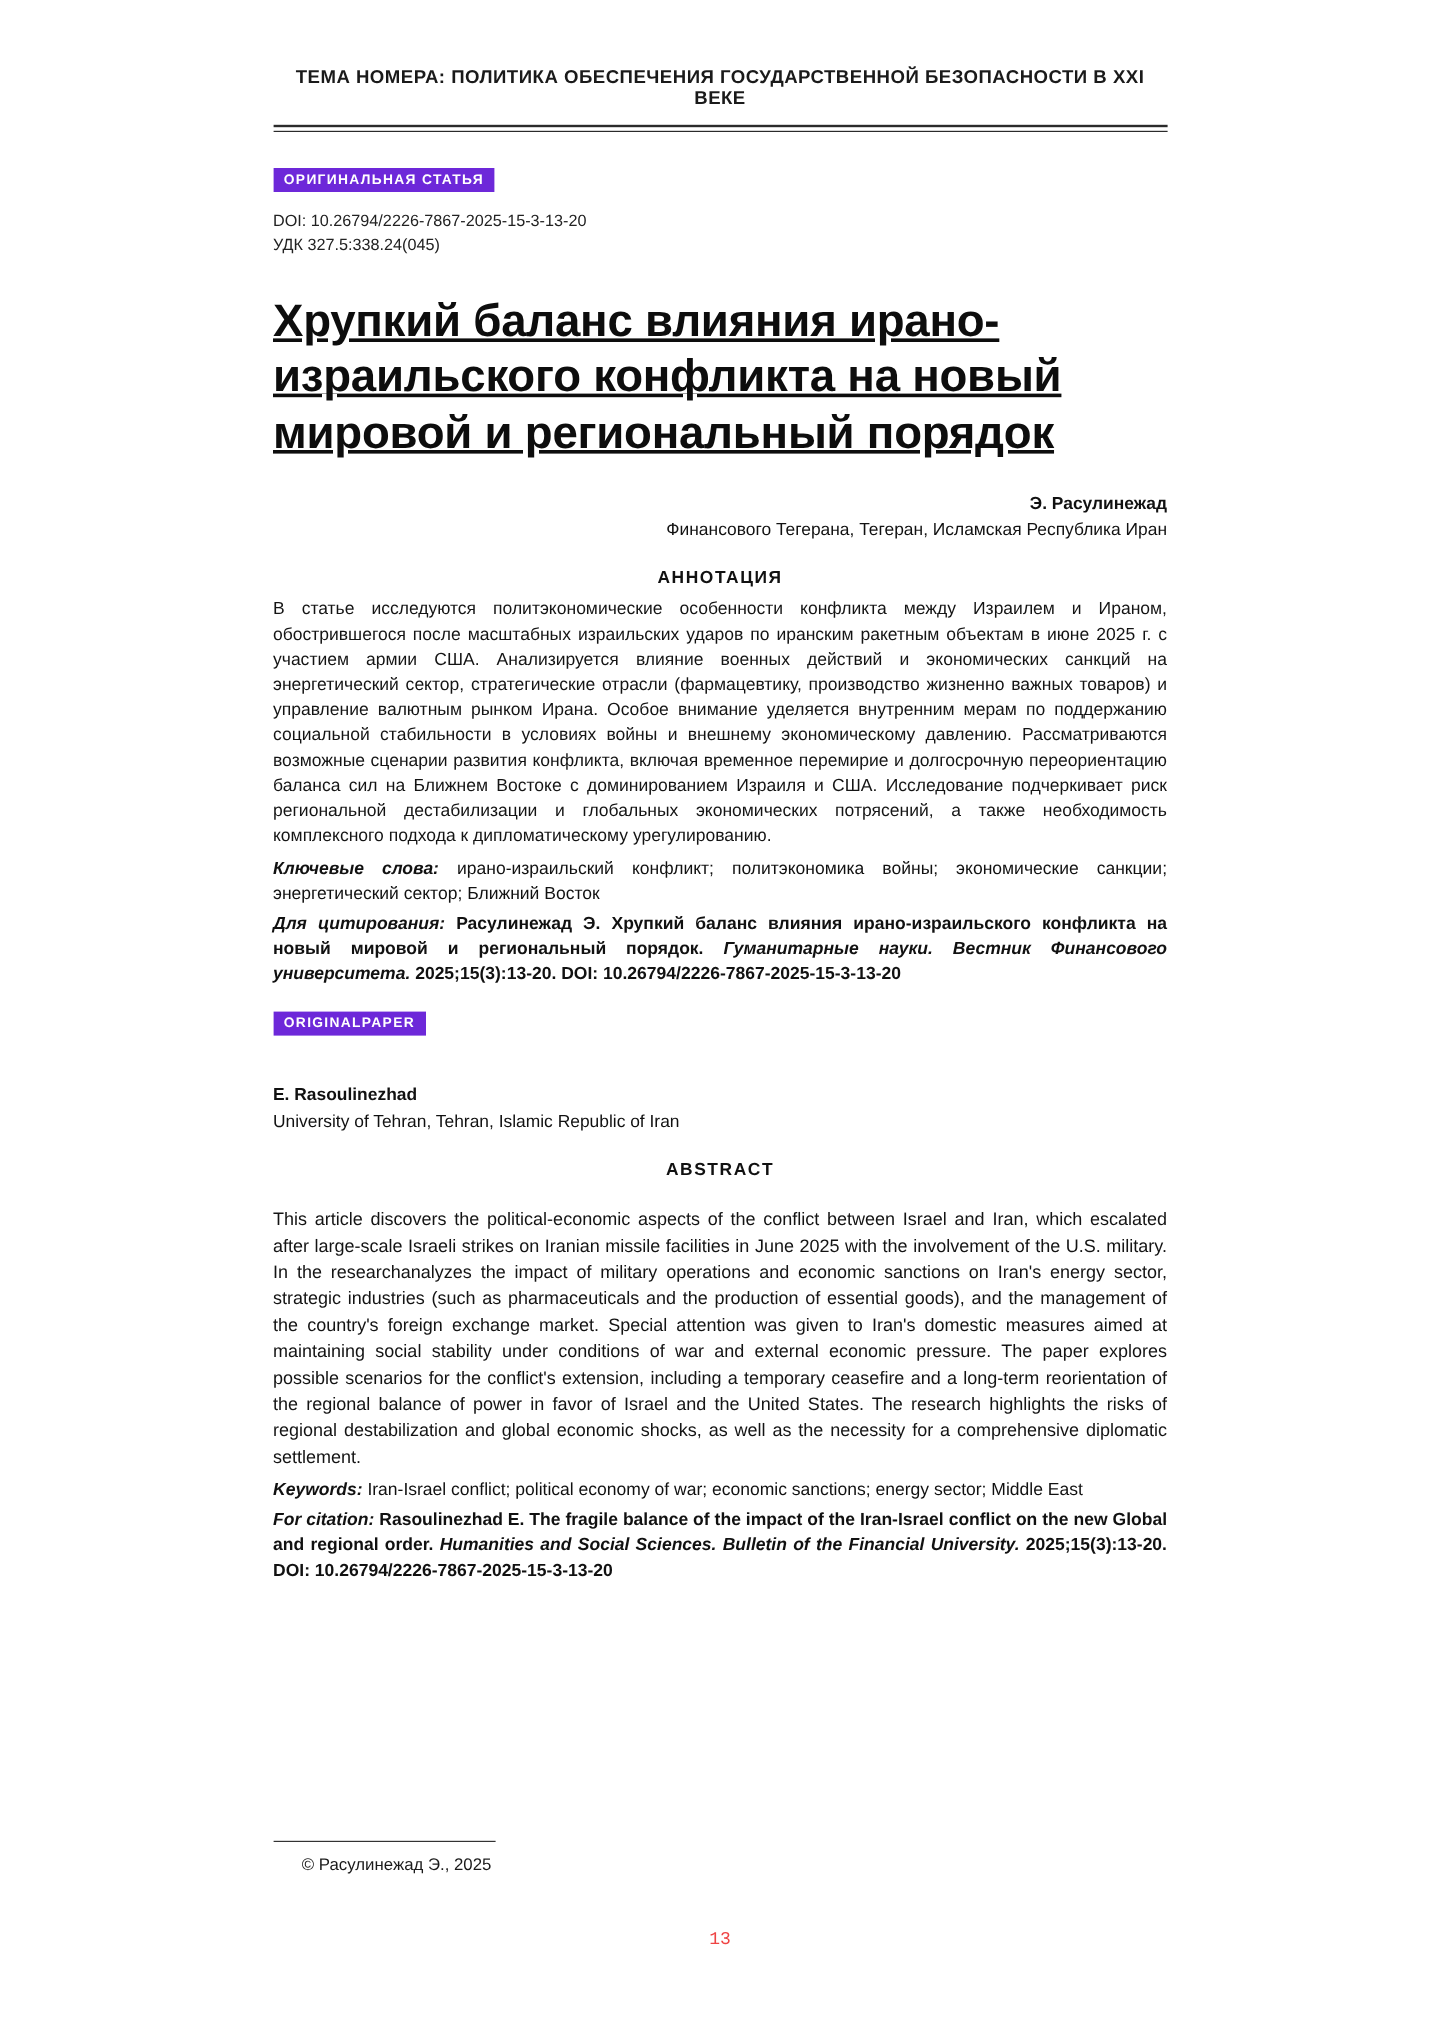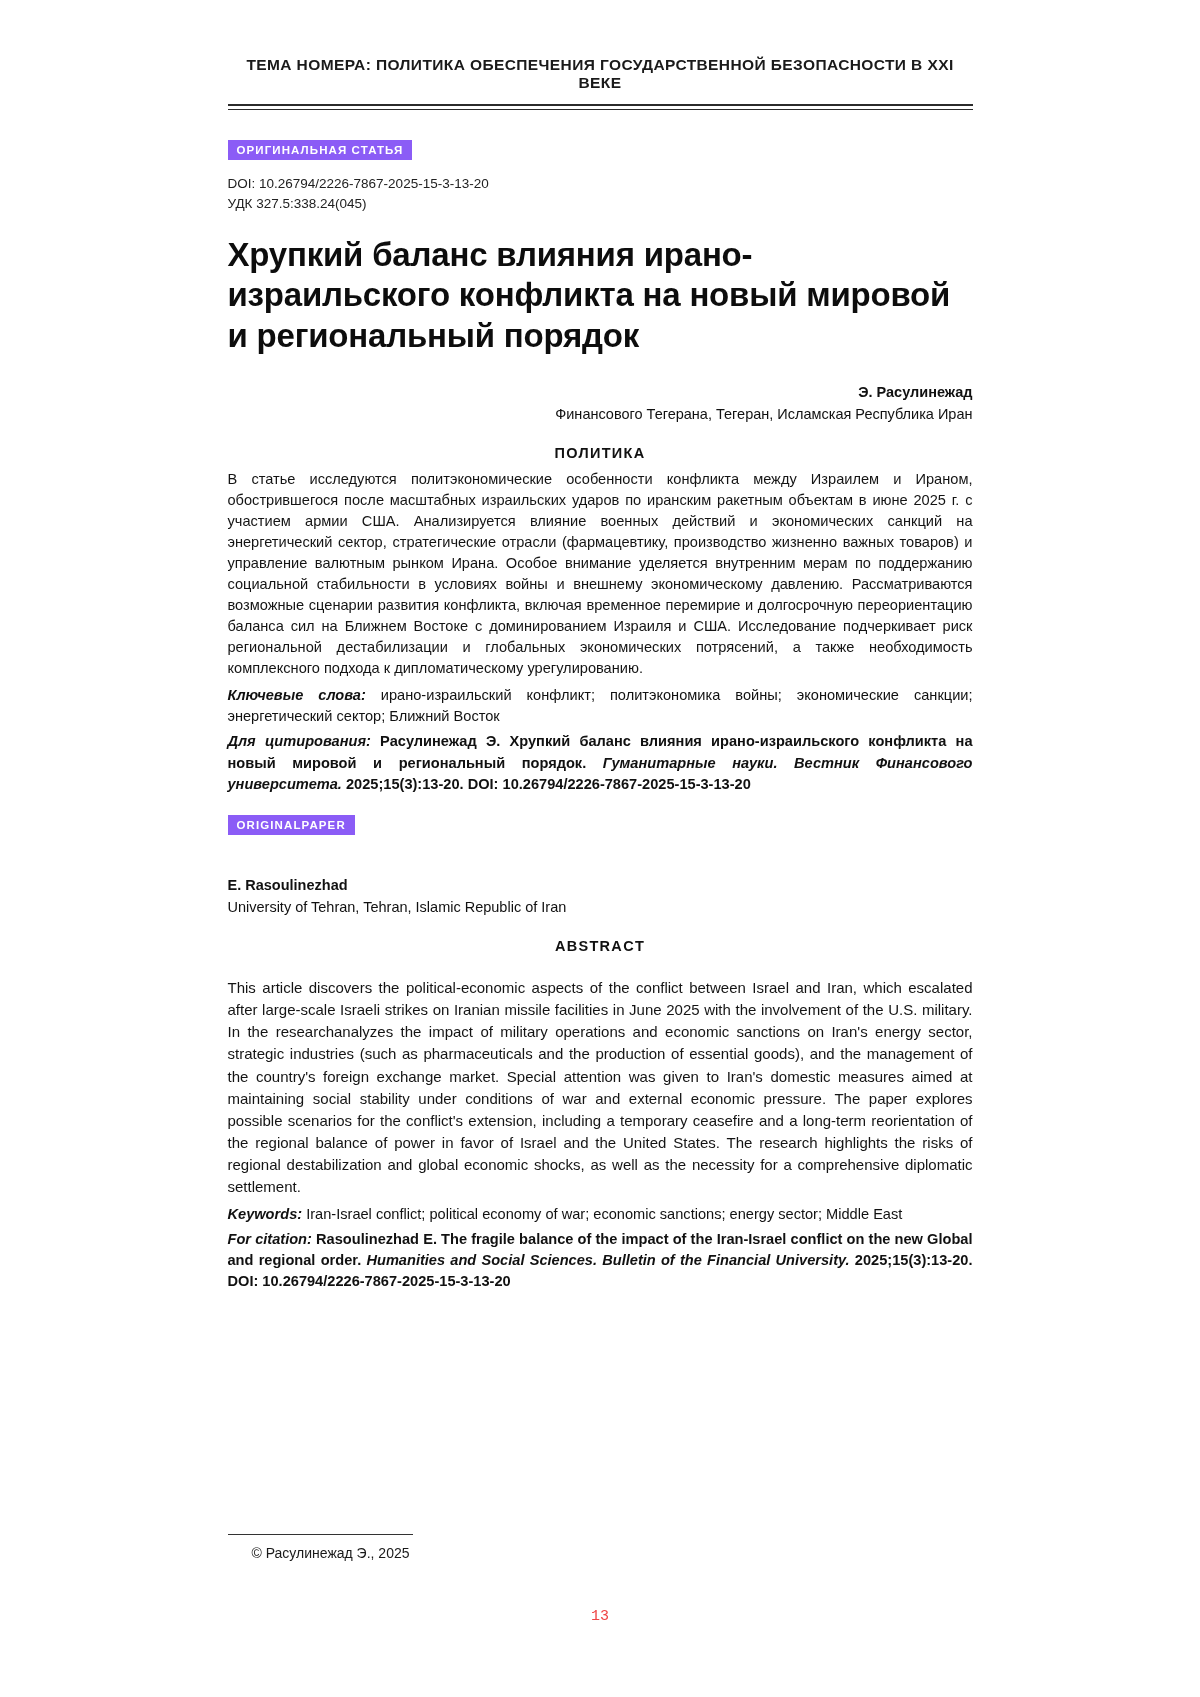--- a/index.html
+++ b/index.html
@@ -41,43 +41,44 @@
   .rule-double {
     border-top: 2.5px solid #2b2b2b;
     border-bottom: 1px solid #2b2b2b;
     height: 3px;
     margin-bottom: 30px;
   }
 
   
   .badge {
     display: inline-block;
-    background: #8b5cf6;
+    background: #6d28d9;
     color: #ffffff;
     font-size: 11.5px;
     font-weight: 700;
     letter-spacing: 1.1px;
     padding: 4px 9px 4px 9px;
     text-transform: uppercase;
     margin-bottom: 14px;
   }
 
   .meta-line {
     font-size: 13.5px;
     color: #222;
     line-height: 1.45;
   }
 
   h1.title-ru {
-    font-size: 33px;
+    font-size: 38px;
     line-height: 1.22;
     font-weight: 700;
-    margin: 22px 0 0 0;
+    margin: 32px 0 0 0;
     color: #0d0d0d;
     letter-spacing: -0.2px;
+    text-decoration: underline;
   }
   h1.title-en {
     font-size: 30px;
     line-height: 1.25;
     font-weight: 700;
     margin: 18px 0 0 0;
     color: #0d0d0d;
     text-align: center;
     letter-spacing: -0.2px;
   }
@@ -190,21 +191,21 @@
     <div class="meta-line">DOI: 10.26794/2226-7867-2025-15-3-13-20</div>
     <div class="meta-line">УДК 327.5:338.24(045)</div>
 
     <h1 class="title-ru">Хрупкий баланс влияния ирано-израильского конфликта на новый мировой и региональный порядок</h1>
 
     <div class="author-block">
       <div class="author-name">Э. Расулинежад</div>
       <div class="author-affil">Финансового Тегерана, Тегеран, Исламская Республика Иран</div>
     </div>
 
-    <div class="section-label">ПОЛИТИКА</div>
+    <div class="section-label">АННОТАЦИЯ</div>
     <div class="abstract">В статье исследуются политэкономические особенности конфликта между Израилем и Ираном, обострившегося после масштабных израильских ударов по иранским ракетным объектам в июне 2025 г. с участием армии США. Анализируется влияние военных действий и экономических санкций на энергетический сектор, стратегические отрасли (фармацевтику, производство жизненно важных товаров) и управление валютным рынком Ирана. Особое внимание уделяется внутренним мерам по поддержанию социальной стабильности в условиях войны и внешнему экономическому давлению. Рассматриваются возможные сценарии развития конфликта, включая временное перемирие и долгосрочную переориентацию баланса сил на Ближнем Востоке с доминированием Израиля и США. Исследование подчеркивает риск региональной дестабилизации и глобальных экономических потрясений, а также необходимость комплексного подхода к дипломатическому урегулированию.</div>
 
     <div class="keywords">
       <span class="kw-label">Ключевые слова:</span><span> ирано-израильский конфликт; политэкономика войны; экономические санкции; энергетический сектор; Ближний Восток</span>
     </div>
 
     <div class="citation">
       <span class="ci-label">Для цитирования:</span><span> Расулинежад Э. Хрупкий баланс влияния ирано-израильского конфликта на новый мировой и региональный порядок. </span><span class="ci-journal">Гуманитарные науки. Вестник Финансового университета.</span><span> 2025;15(3):13-20. DOI: 10.26794/2226-7867-2025-15-3-13-20</span>
     </div>
 

